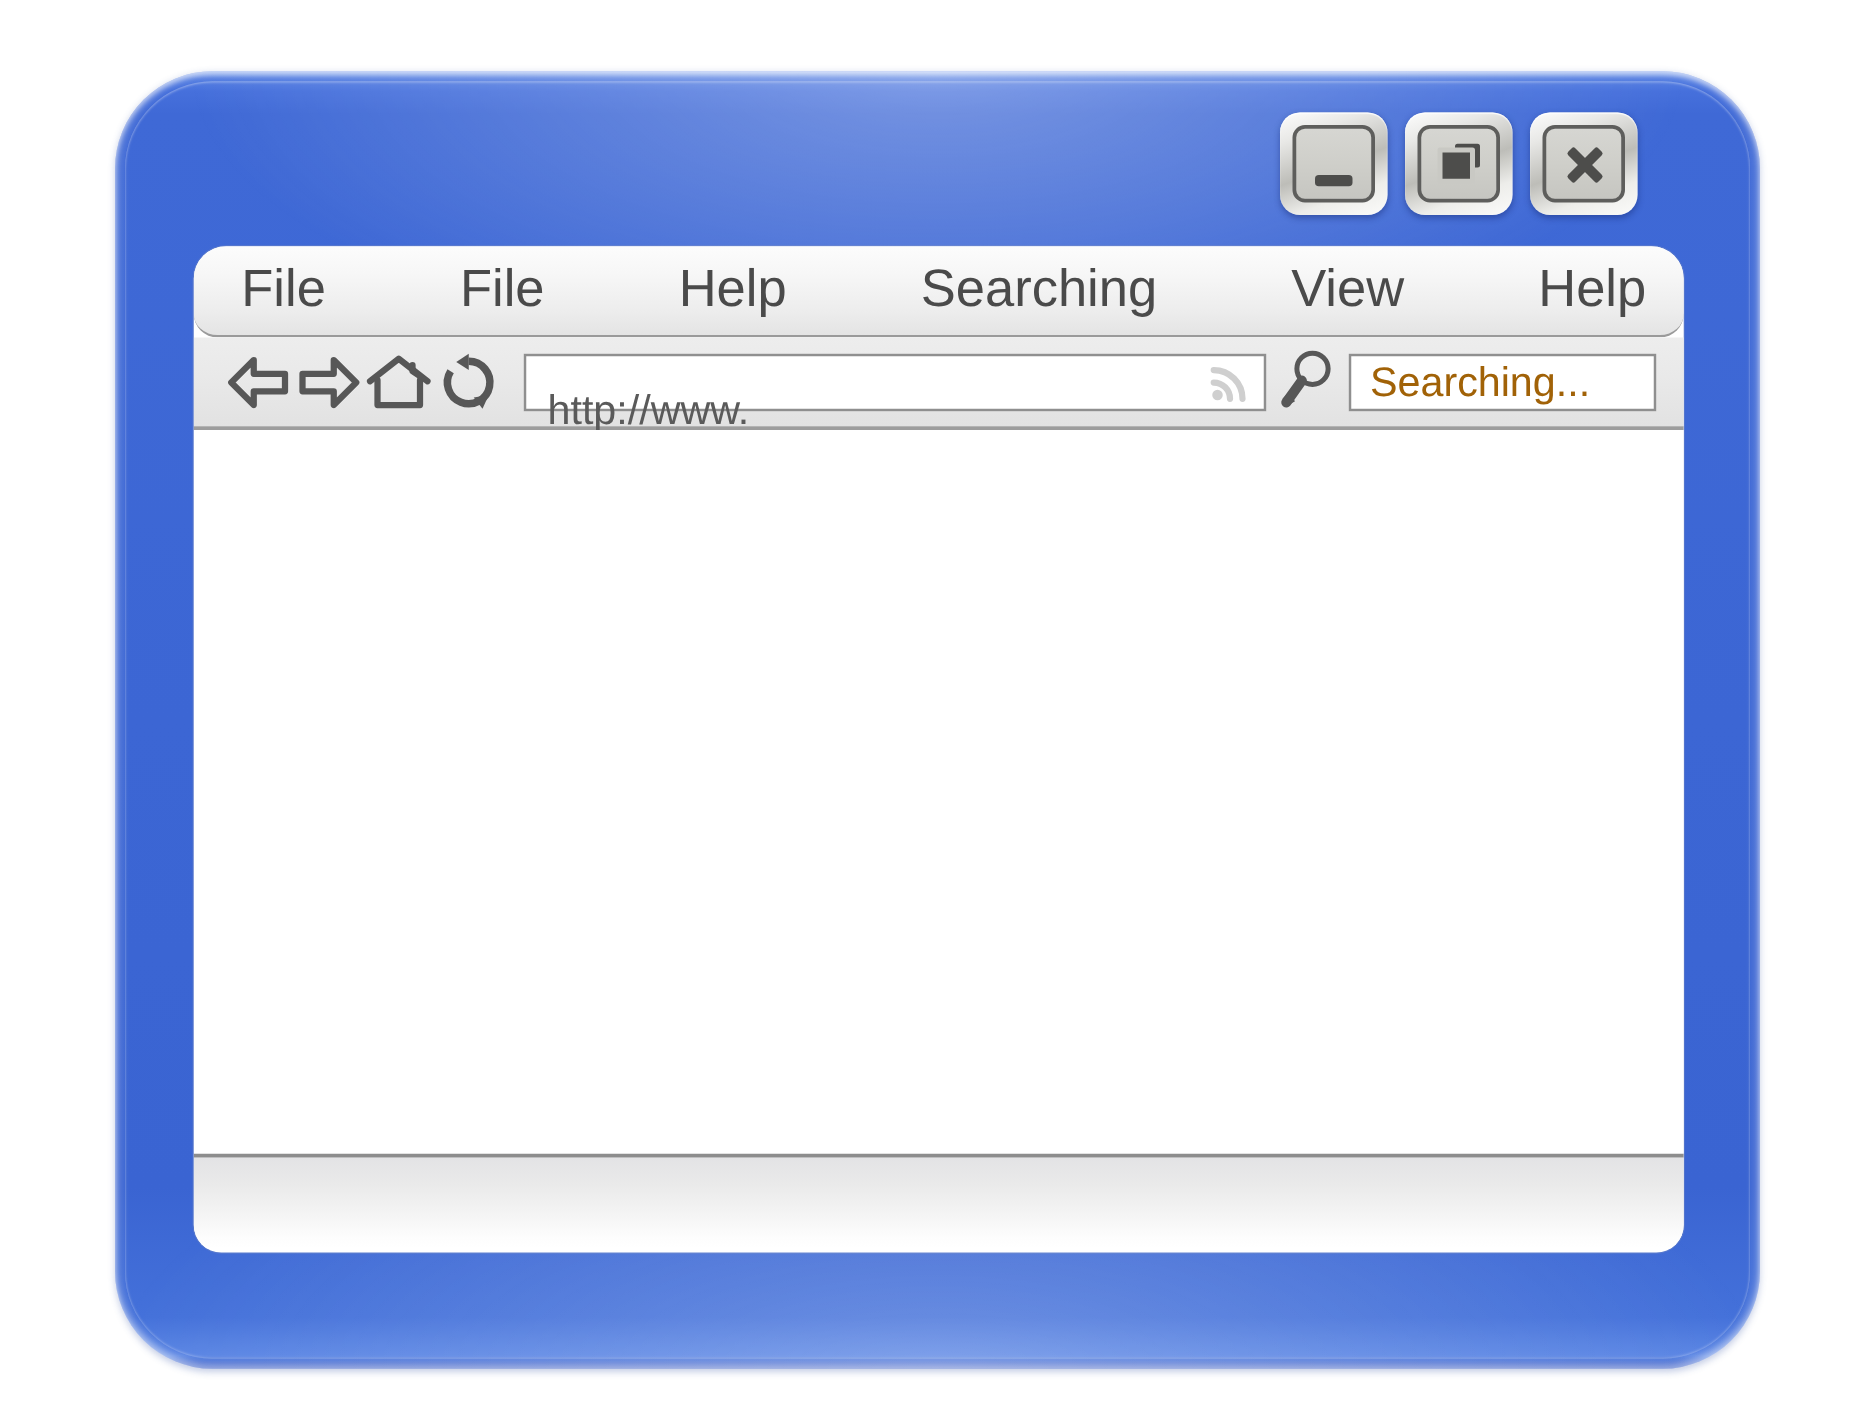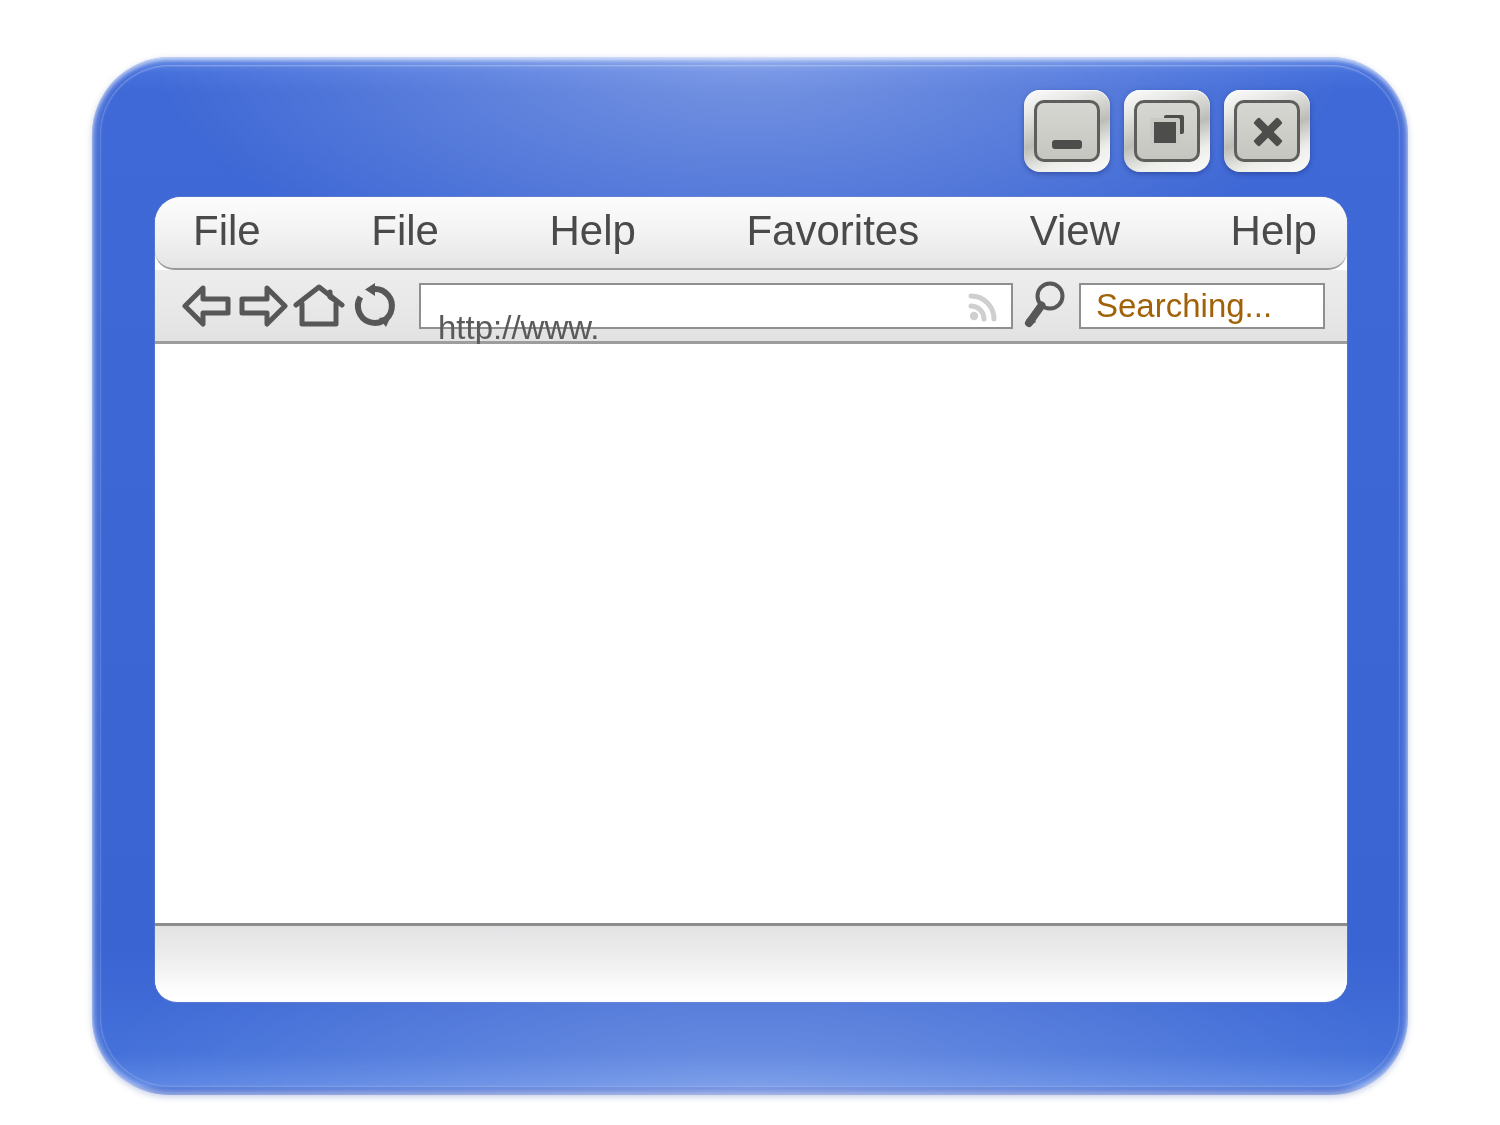--- a/index.html
+++ b/index.html
@@ -342,21 +342,21 @@
   <div class="browser-body">
 
     <div class="menu-bar">
       <div class="menu-spacer" style="flex:0 0 38px"></div>
       <div class="menu-item">File</div>
       <div class="menu-spacer"></div>
       <div class="menu-item">File</div>
       <div class="menu-spacer"></div>
       <div class="menu-item">Help</div>
       <div class="menu-spacer"></div>
-      <div class="menu-item">Favorites</div>
+      <div class="menu-item">Searching</div>
       <div class="menu-spacer"></div>
       <div class="menu-item">View</div>
       <div class="menu-spacer"></div>
       <div class="menu-item">Help</div>
       <div class="menu-spacer" style="flex:0 0 30px"></div>
     </div>
 
     <div class="toolbar">
 
       <div class="nav-icon">

